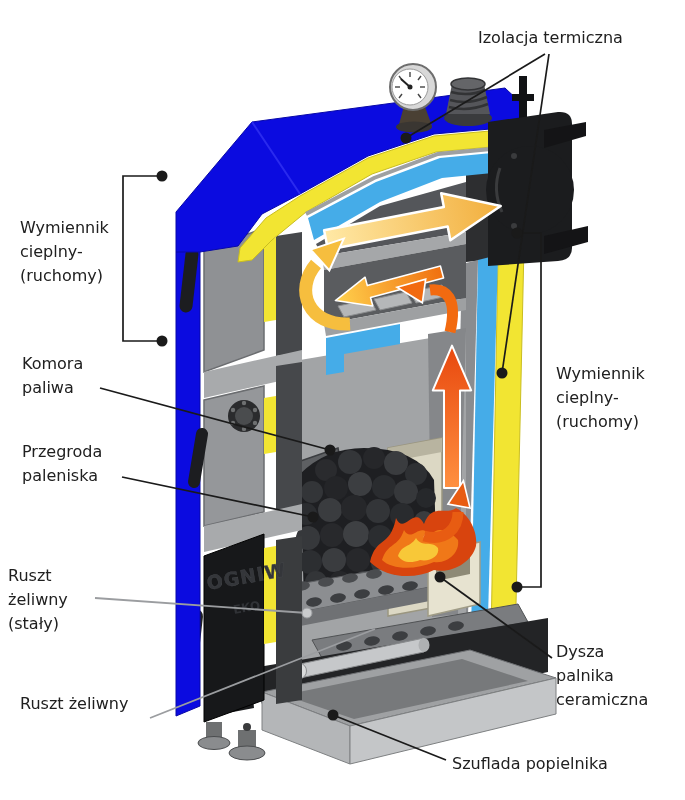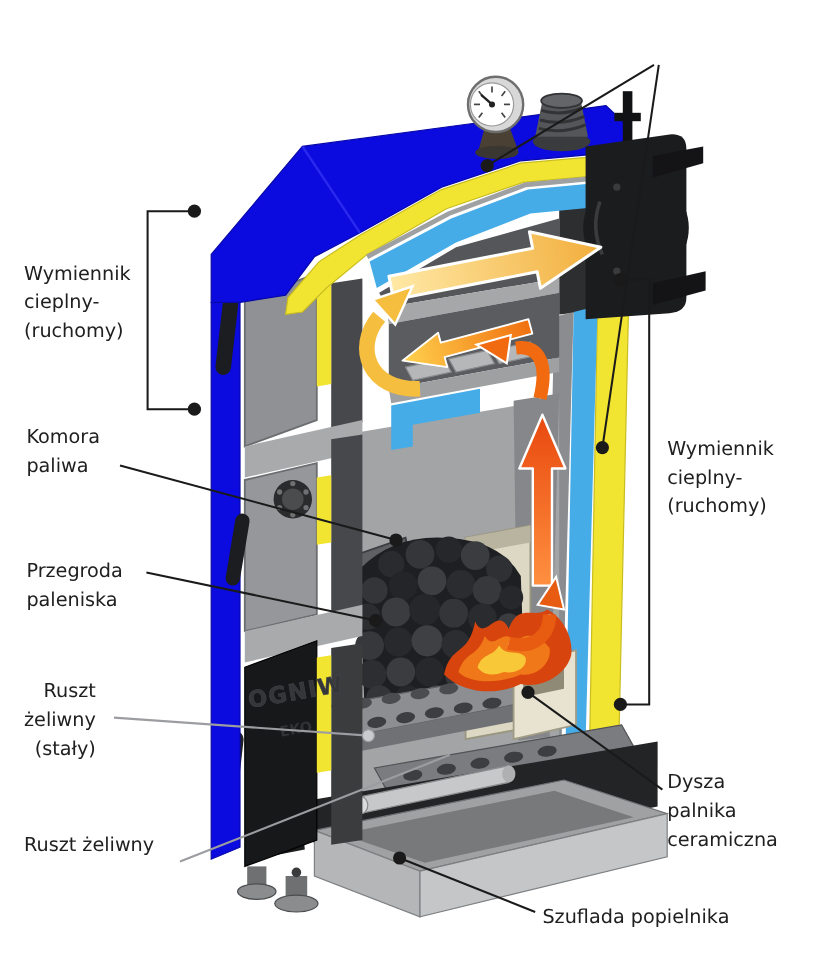--- a/index.html
+++ b/index.html
@@ -304,34 +304,37 @@
       <line class="ln" x1="552" y1="658" x2="440" y2="577"></line>
           <circle class="dot" cx="440" cy="577" r="5.5"></circle>
     </g>
     <g>
       <line class="ln" x1="446" y1="760" x2="333" y2="715"></line>
           <circle class="dot" cx="333" cy="715" r="5.5"></circle>
     </g>
   </g>
 </svg>
 
+<div class="lbl" style="left:478px;top:26px;">
+  <span>Izolacja termiczna</span>
+</div>
 <div class="lbl" style="left:20px;top:216px;">
   <span>Wymiennik</span>
   <span>cieplny-</span>
   <span>(ruchomy)</span>
 </div>
 <div class="lbl" style="left:22px;top:352px;">
   <span>Komora</span>
   <span>paliwa</span>
 </div>
-<div class="lbl" style="left:22px;top:440px;margin-top:24px;">
+<div class="lbl" style="left:22px;top:440px;">
   <span>Przegroda</span>
   <span>paleniska</span>
 </div>
-<div class="lbl" style="left:20px;top:564px;text-align:right;">
+<div class="lbl" style="left:8px;top:564px;">
   <span>Ruszt</span>
   <span>żeliwny</span>
   <span>(stały)</span>
 </div>
 <div class="lbl" style="left:20px;top:692px;">
   <span>Ruszt żeliwny</span>
 </div>
 <div class="lbl" style="left:556px;top:362px;">
   <span>Wymiennik</span>
   <span>cieplny-</span>

